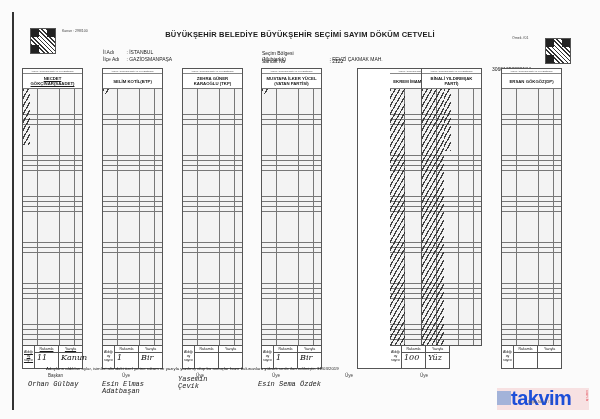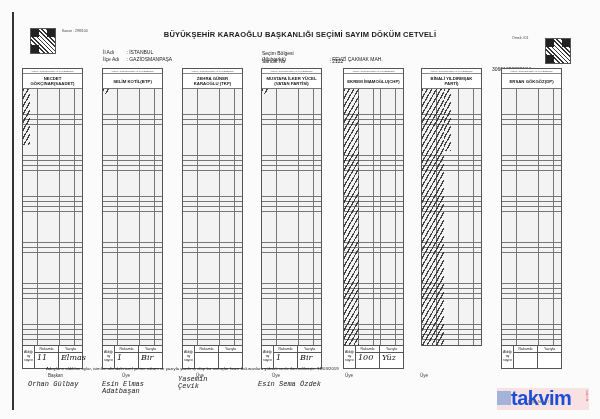--- a/index.html
+++ b/index.html
@@ -47,55 +47,55 @@
 </style>
 </head>
 <body>
 
 <div class="page">
   <div class="left-edge"></div>
   <div class="qr qr-left"></div>
   <div class="qr qr-right"></div>
   <div class="kanun">Kanun : 298/100</div>
   <div class="ornek">Örnek #01</div>
-  <div class="title">BÜYÜKŞEHİR KARAOĞLU BAŞKANLIĞI SEÇİMİ SAYIM DÖKÜM CETVELİ</div>
+  <div class="title">BÜYÜKŞEHİR BELEDİYE BÜYÜKŞEHİR SEÇİMİ SAYIM DÖKÜM CETVELİ</div>
 
   <div class="meta" style="left:103px; top:49px;">
     <span class="k">İl Adı</span>
     <span>: İSTANBUL</span>
   </div>
   <div class="meta" style="left:103px; top:56px;">
     <span class="k">İlçe Adı</span>
     <span>: GAZİOSMANPAŞA</span>
   </div>
   <div class="meta meta2" style="left:262px; top:50px;">
     <span class="k">Seçim Bölgesi (Muhtarlık)</span>
     <span style="margin-left:14px;">: FEVZİ ÇAKMAK MAH.</span>
   </div>
   <div class="meta meta2" style="left:262px; top:58px;">
     <span class="k">Sandık No</span>
     <span style="margin-left:14px;">: 2122</span>
   </div>
   <div class="barcode">30601053228184</div>
 
-  <div class="col" style="left:22px;">
+  <div class="col" style="left:22px;text-decoration:underline;">
     <div class="hdrbox">Adayın Adı Soyadı(Parti Adı veya Bağımsız)</div>
     <div class="name">NECDET GÖKÇINAR(SAADET)</div>
     <div class="grid">
         <div class="tally" style="width:7px;height:56px;"></div>
       </div>
     <div class="foot">
       <div class="lbl">Aldığı oy sayısı</div>
       <div class="cell">
           <div class="cap">Rakamla</div>
           <div class="val">11</div>
         </div>
       <div class="cell">
           <div class="cap">Yazıyla</div>
-          <div class="val">Elmas</div>
+          <div class="val">Kanun</div>
         </div>
     </div>
   </div>
 
   <div class="col" style="left:102px;">
     <div class="hdrbox">Adayın Adı Soyadı(Parti Adı veya Bağımsız)</div>
     <div class="name">SELİM KOTİL(BTP)</div>
     <div class="grid">
         <div class="tally" style="width:7px;height:5px;"></div>
       </div>
@@ -141,21 +141,21 @@
           <div class="cap">Rakamla</div>
           <div class="val">1</div>
         </div>
       <div class="cell">
           <div class="cap">Yazıyla</div>
           <div class="val">Bir</div>
         </div>
     </div>
   </div>
 
-  <div class="col" style="left:343px;">
+  <div class="col" style="left:357px;padding-left:32px;">
     <div class="hdrbox">Adayın Adı Soyadı(Parti Adı veya Bağımsız)</div>
     <div class="name">EKREM İMAMOĞLU(CHP)</div>
     <div class="grid">
         <div class="tally" style="width:15px;height:256px;"></div>
       </div>
     <div class="foot">
       <div class="lbl">Aldığı oy sayısı</div>
       <div class="cell">
           <div class="cap">Rakamla</div>
           <div class="val">100</div>

